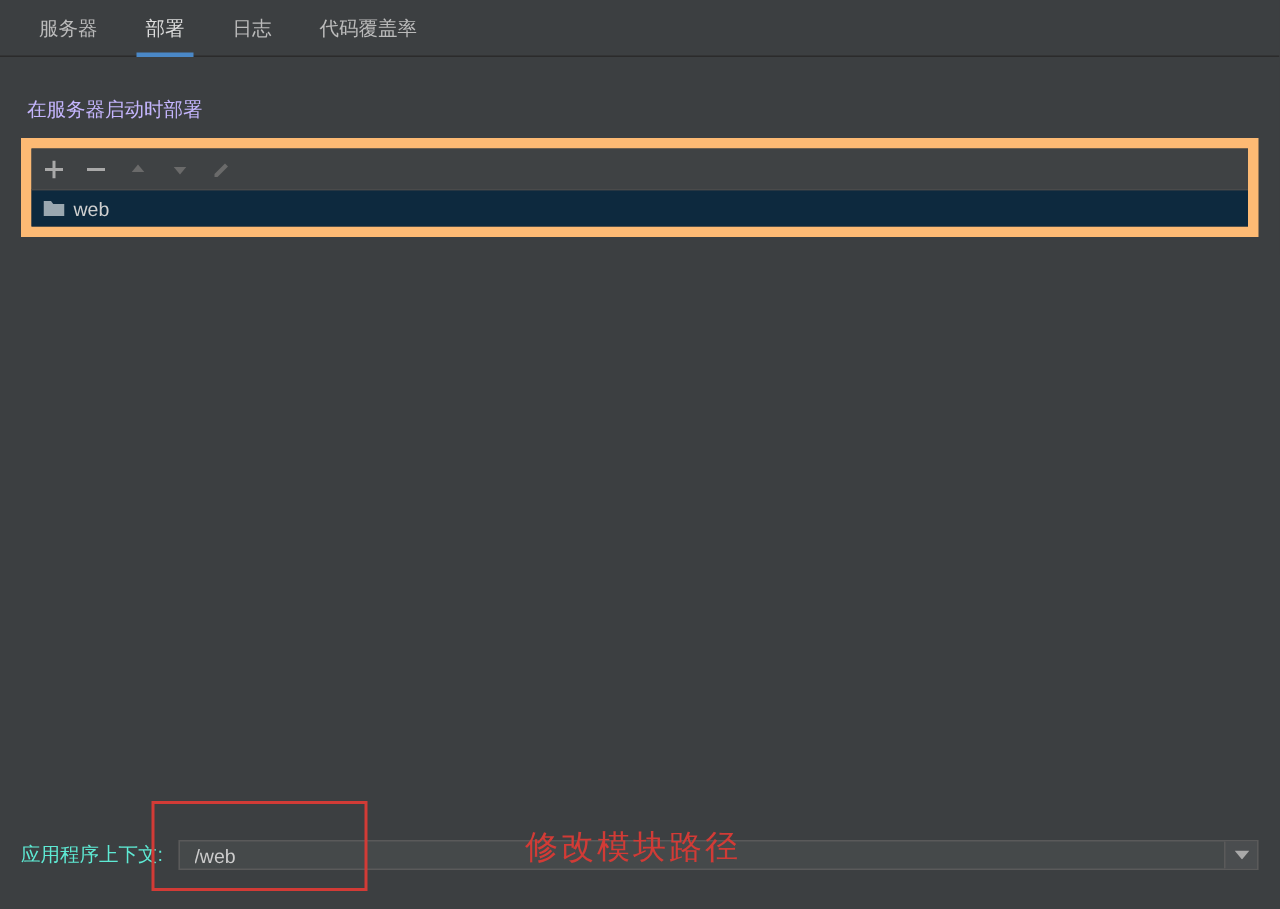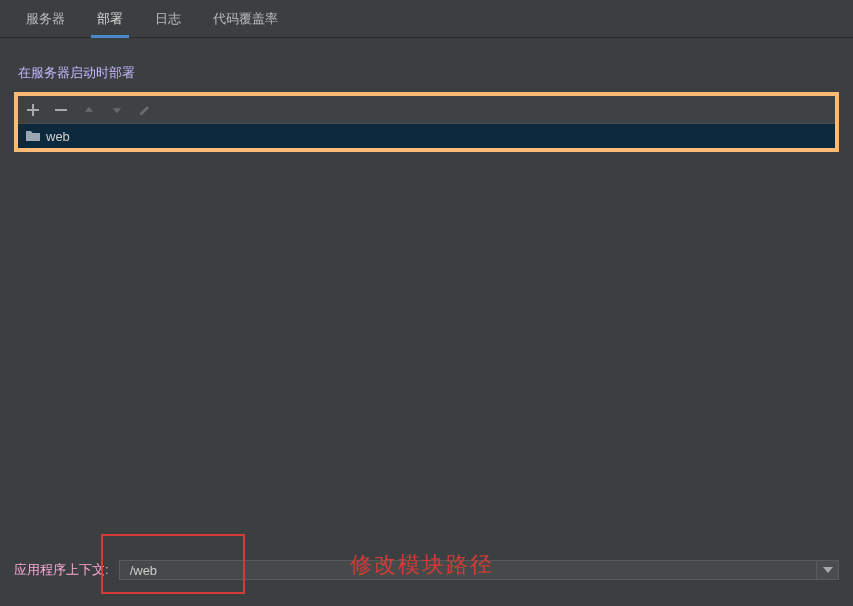--- a/index.html
+++ b/index.html
@@ -39,21 +39,21 @@
       bottom: 0;
       height: 3px;
       background: #4a88c7;
     }
     .section-label {
       padding: 26px 18px 10px 18px;
       color: #c4b5fd;
     }
     .panel {
       margin: 0 14px;
-      border: 4px solid #fdba74;
+      border: 7px solid #fdba74;
       background: #3c3f41;
       display: flex;
       flex-direction: column;
     }
     .toolbar {
       display: flex;
       align-items: center;
       height: 28px;
       padding: 0 6px;
       gap: 10px;
@@ -97,21 +97,21 @@
       left: 0;
       right: 0;
       bottom: 20px;
       display: flex;
       align-items: center;
       padding: 0 14px;
       gap: 10px;
       height: 32px;
     }
     .field-label {
-      color: #f9a8d4;
+      color: #5eead4;
       white-space: nowrap;
     }
     .combo {
       flex: 1;
       display: flex;
       align-items: center;
       border: 1px solid #5a5a5a;
       background: #45494a;
       height: 20px;
     }

